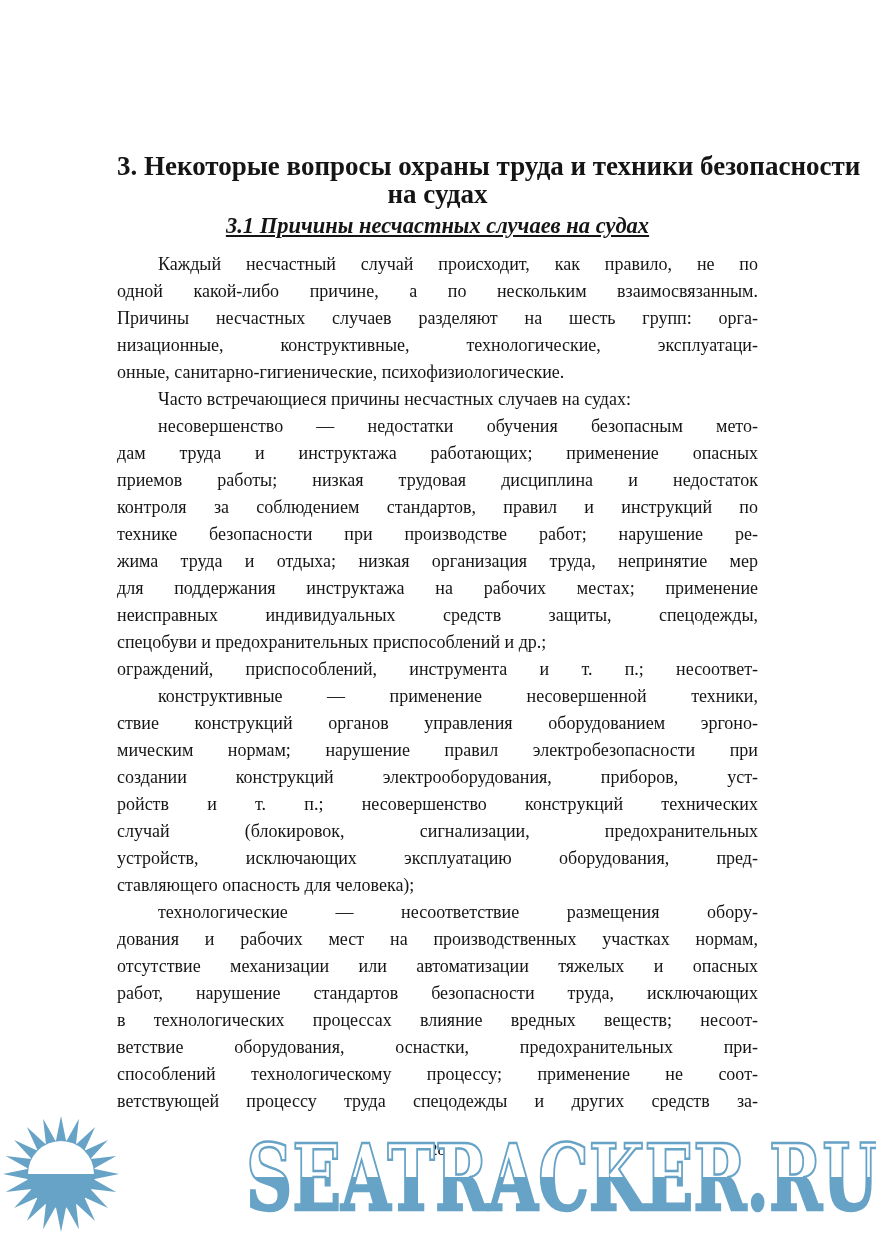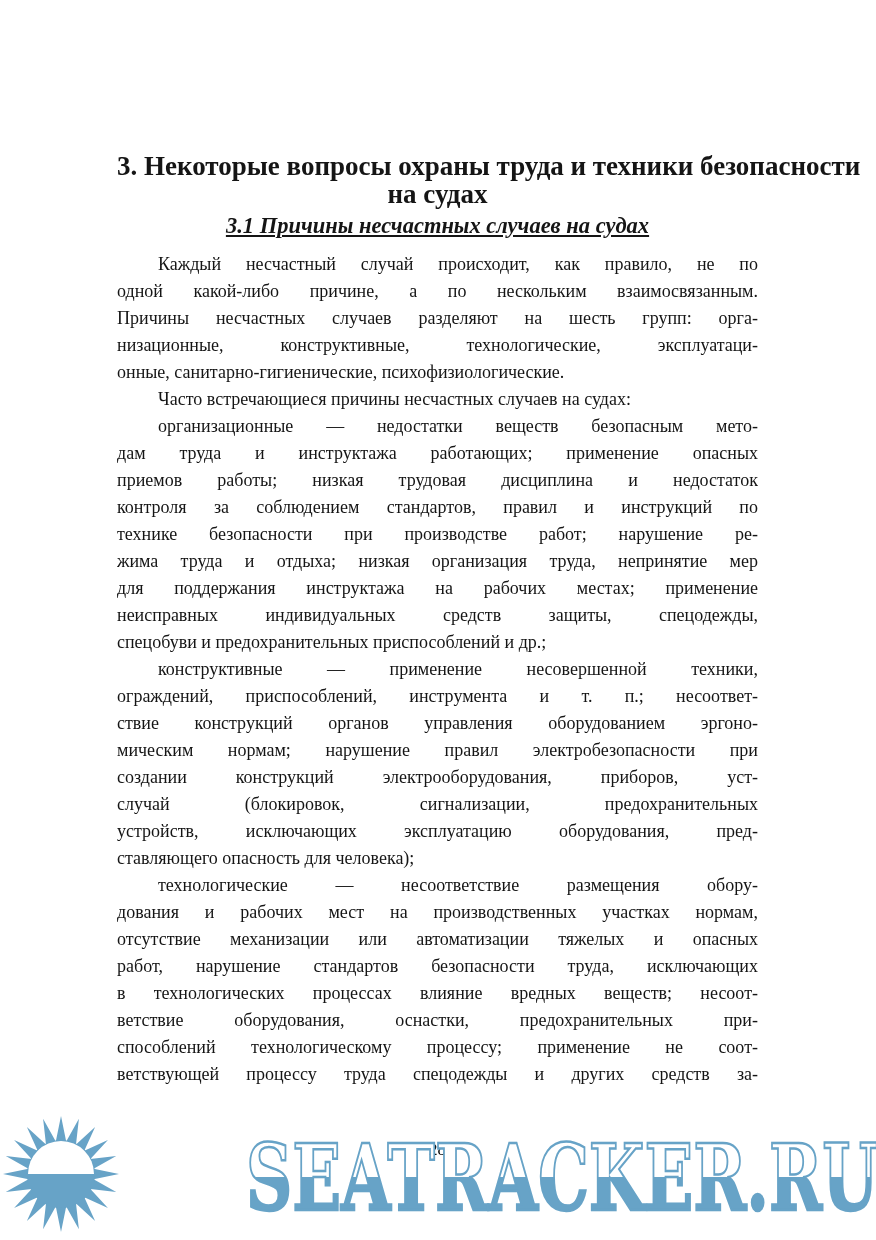--- a/index.html
+++ b/index.html
@@ -93,36 +93,37 @@
           <div class="line first">Каждый несчастный случай происходит, как правило, не по</div>
           <div class="line">одной какой-либо причине, а по нескольким взаимосвязанным.</div>
           <div class="line">Причины несчастных случаев разделяют на шесть групп: орга-</div>
           <div class="line">низационные, конструктивные, технологические, эксплуатаци-</div>
           <div class="line lastleft">онные, санитарно-гигиенические, психофизиологические.</div>
         </div>
         <div class="para">
           <div class="line first lastleft">Часто встречающиеся причины несчастных случаев на судах:</div>
         </div>
         <div class="para">
-          <div class="line first">организационные — недостатки веществ безопасным мето-</div>
+          <div class="line first">несовершенство — недостатки обучения безопасным мето-</div>
           <div class="line">дам труда и инструктажа работающих; применение опасных</div>
           <div class="line">приемов работы; низкая трудовая дисциплина и недостаток</div>
           <div class="line">контроля за соблюдением стандартов, правил и инструкций по</div>
           <div class="line">технике безопасности при производстве работ; нарушение ре-</div>
           <div class="line">жима труда и отдыха; низкая организация труда, непринятие мер</div>
           <div class="line">для поддержания инструктажа на рабочих местах; применение</div>
           <div class="line">неисправных индивидуальных средств защиты, спецодежды,</div>
           <div class="line lastleft">спецобуви и предохранительных приспособлений и др.;</div>
         </div>
         <div class="para">
+          <div class="line">ограждений, приспособлений, инструмента и т. п.; несоответ-</div>
           <div class="line first">конструктивные — применение несовершенной техники,</div>
-          <div class="line">ограждений, приспособлений, инструмента и т. п.; несоответ-</div>
           <div class="line">ствие конструкций органов управления оборудованием эргоно-</div>
           <div class="line">мическим нормам; нарушение правил электробезопасности при</div>
           <div class="line">создании конструкций электрооборудования, приборов, уст-</div>
+          <div class="line">ройств и т. п.; несовершенство конструкций технических</div>
           <div class="line">случай (блокировок, сигнализации, предохранительных</div>
           <div class="line">устройств, исключающих эксплуатацию оборудования, пред-</div>
           <div class="line lastleft">ставляющего опасность для человека);</div>
         </div>
         <div class="para">
           <div class="line first">технологические — несоответствие размещения обору-</div>
           <div class="line">дования и рабочих мест на производственных участках нормам,</div>
           <div class="line">отсутствие механизации или автоматизации тяжелых и опасных</div>
           <div class="line">работ, нарушение стандартов безопасности труда, исключающих</div>
           <div class="line">в технологических процессах влияние вредных веществ; несоот-</div>

